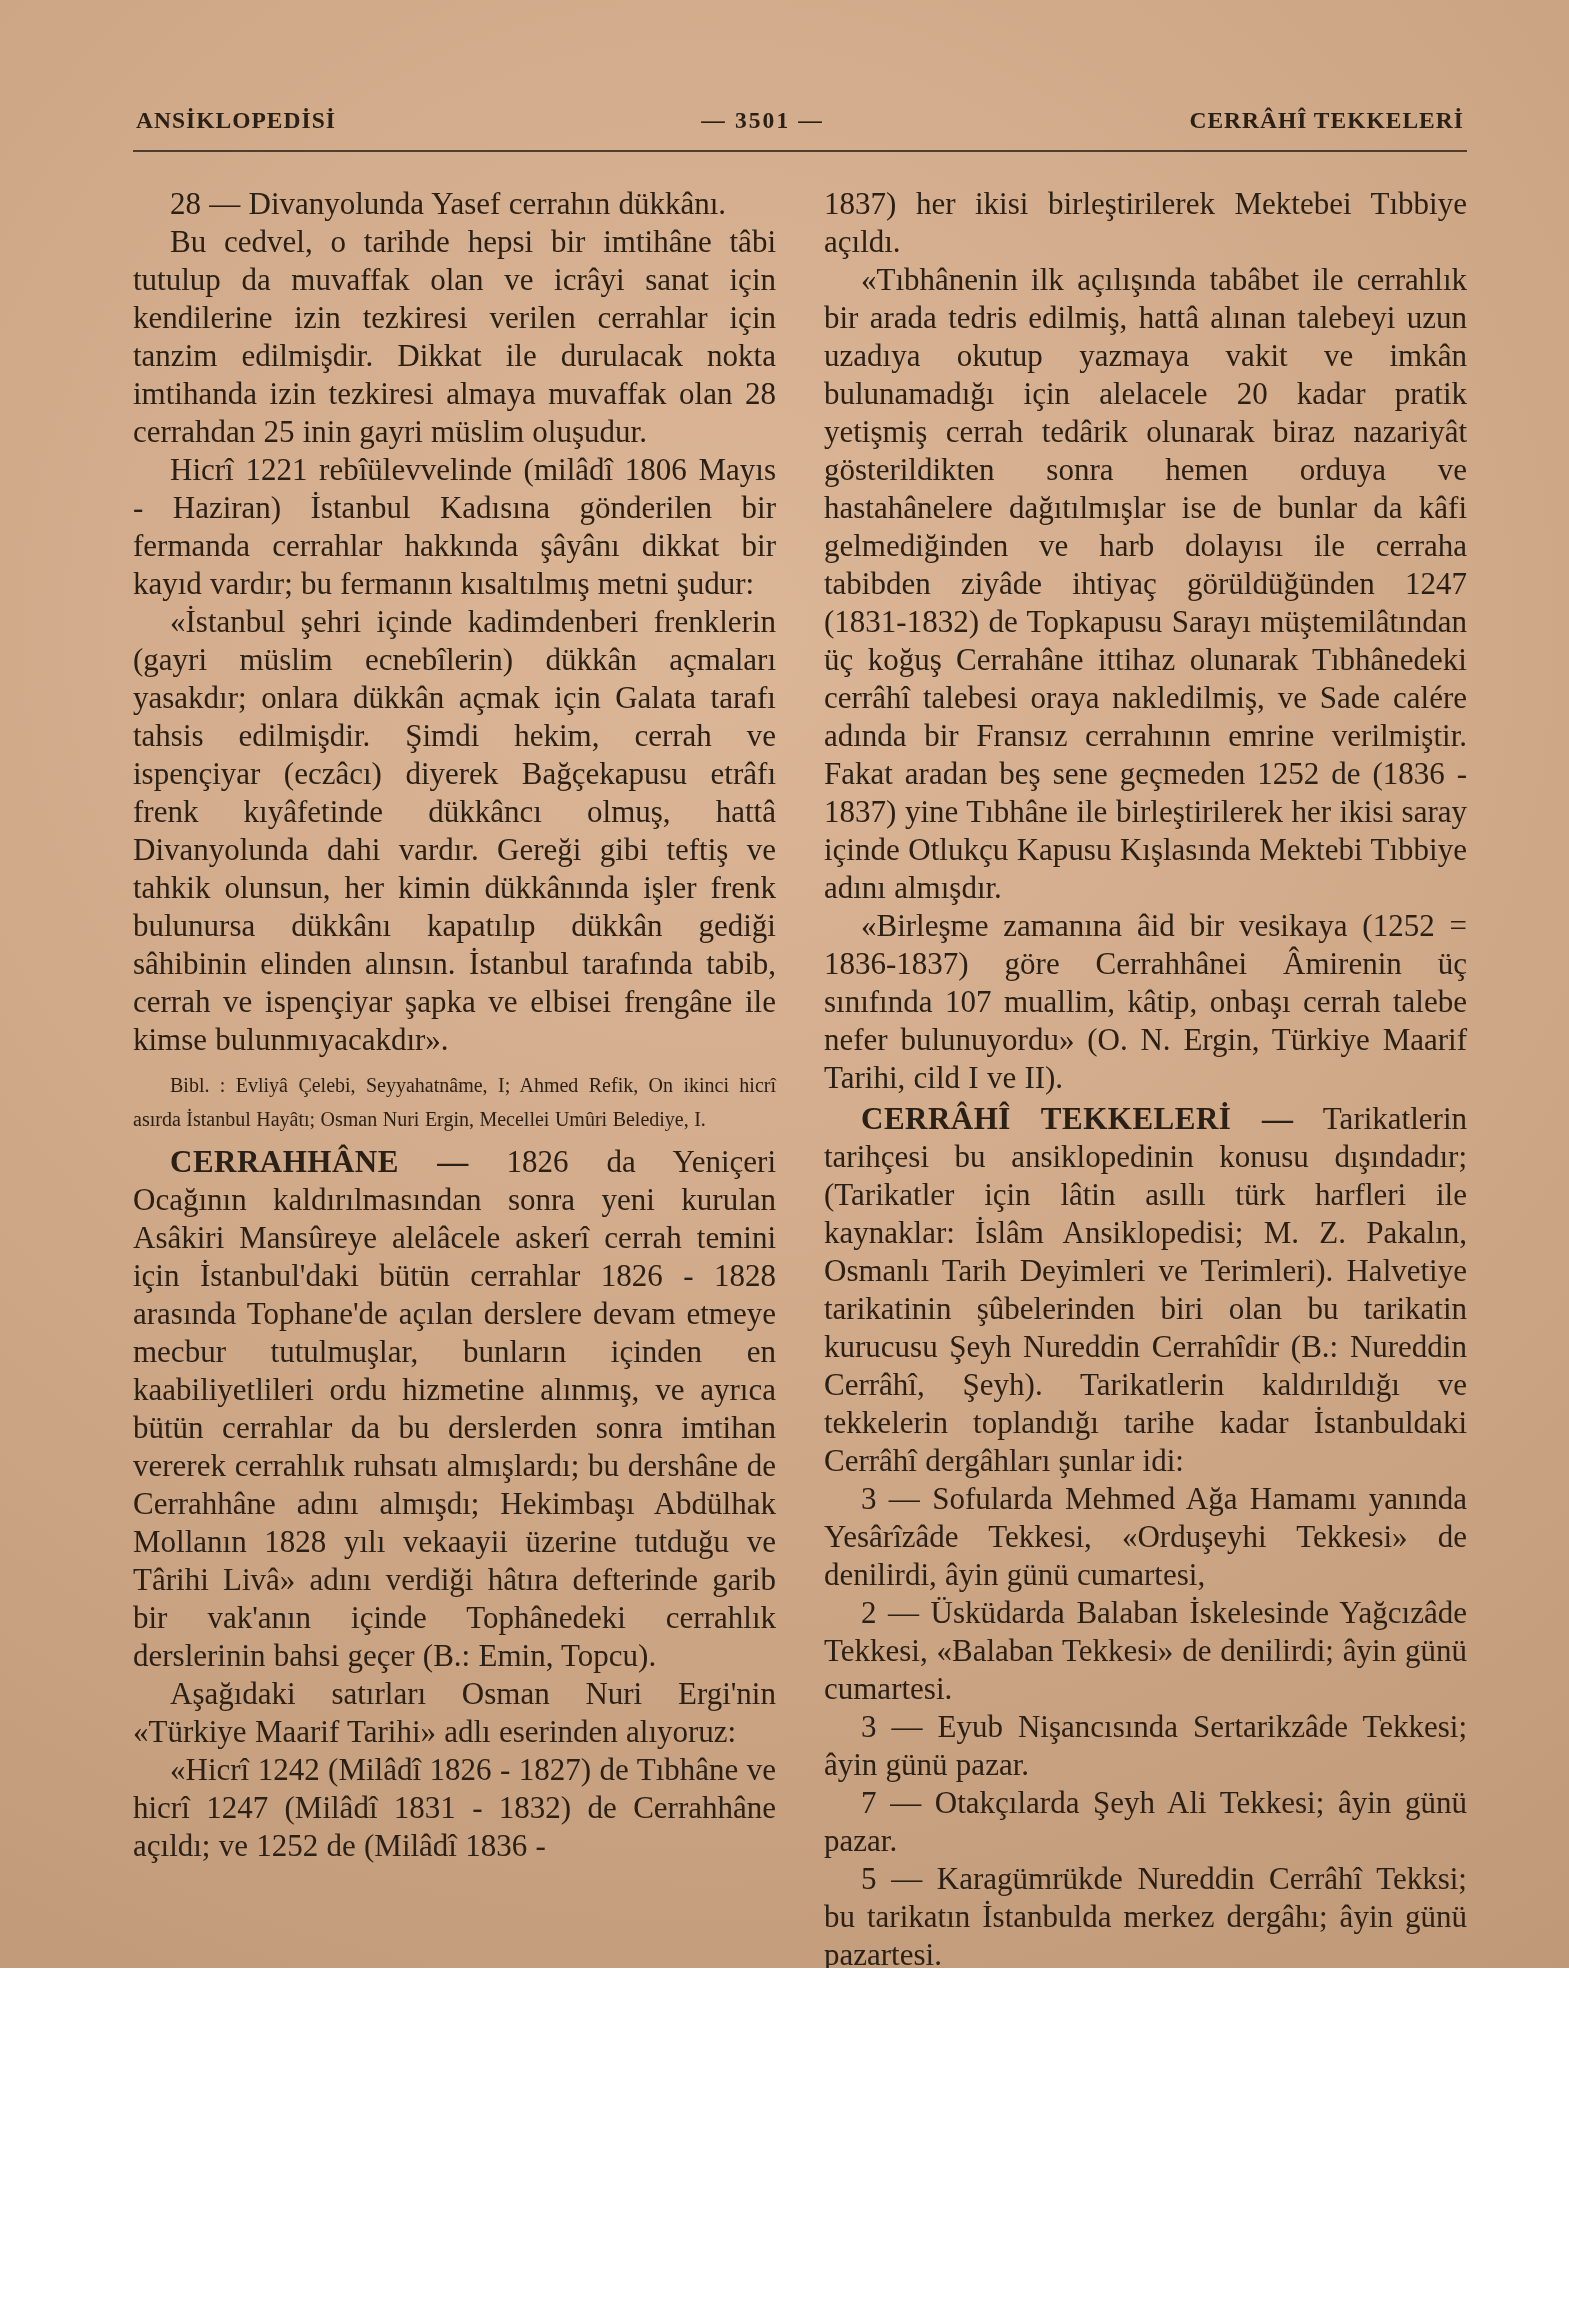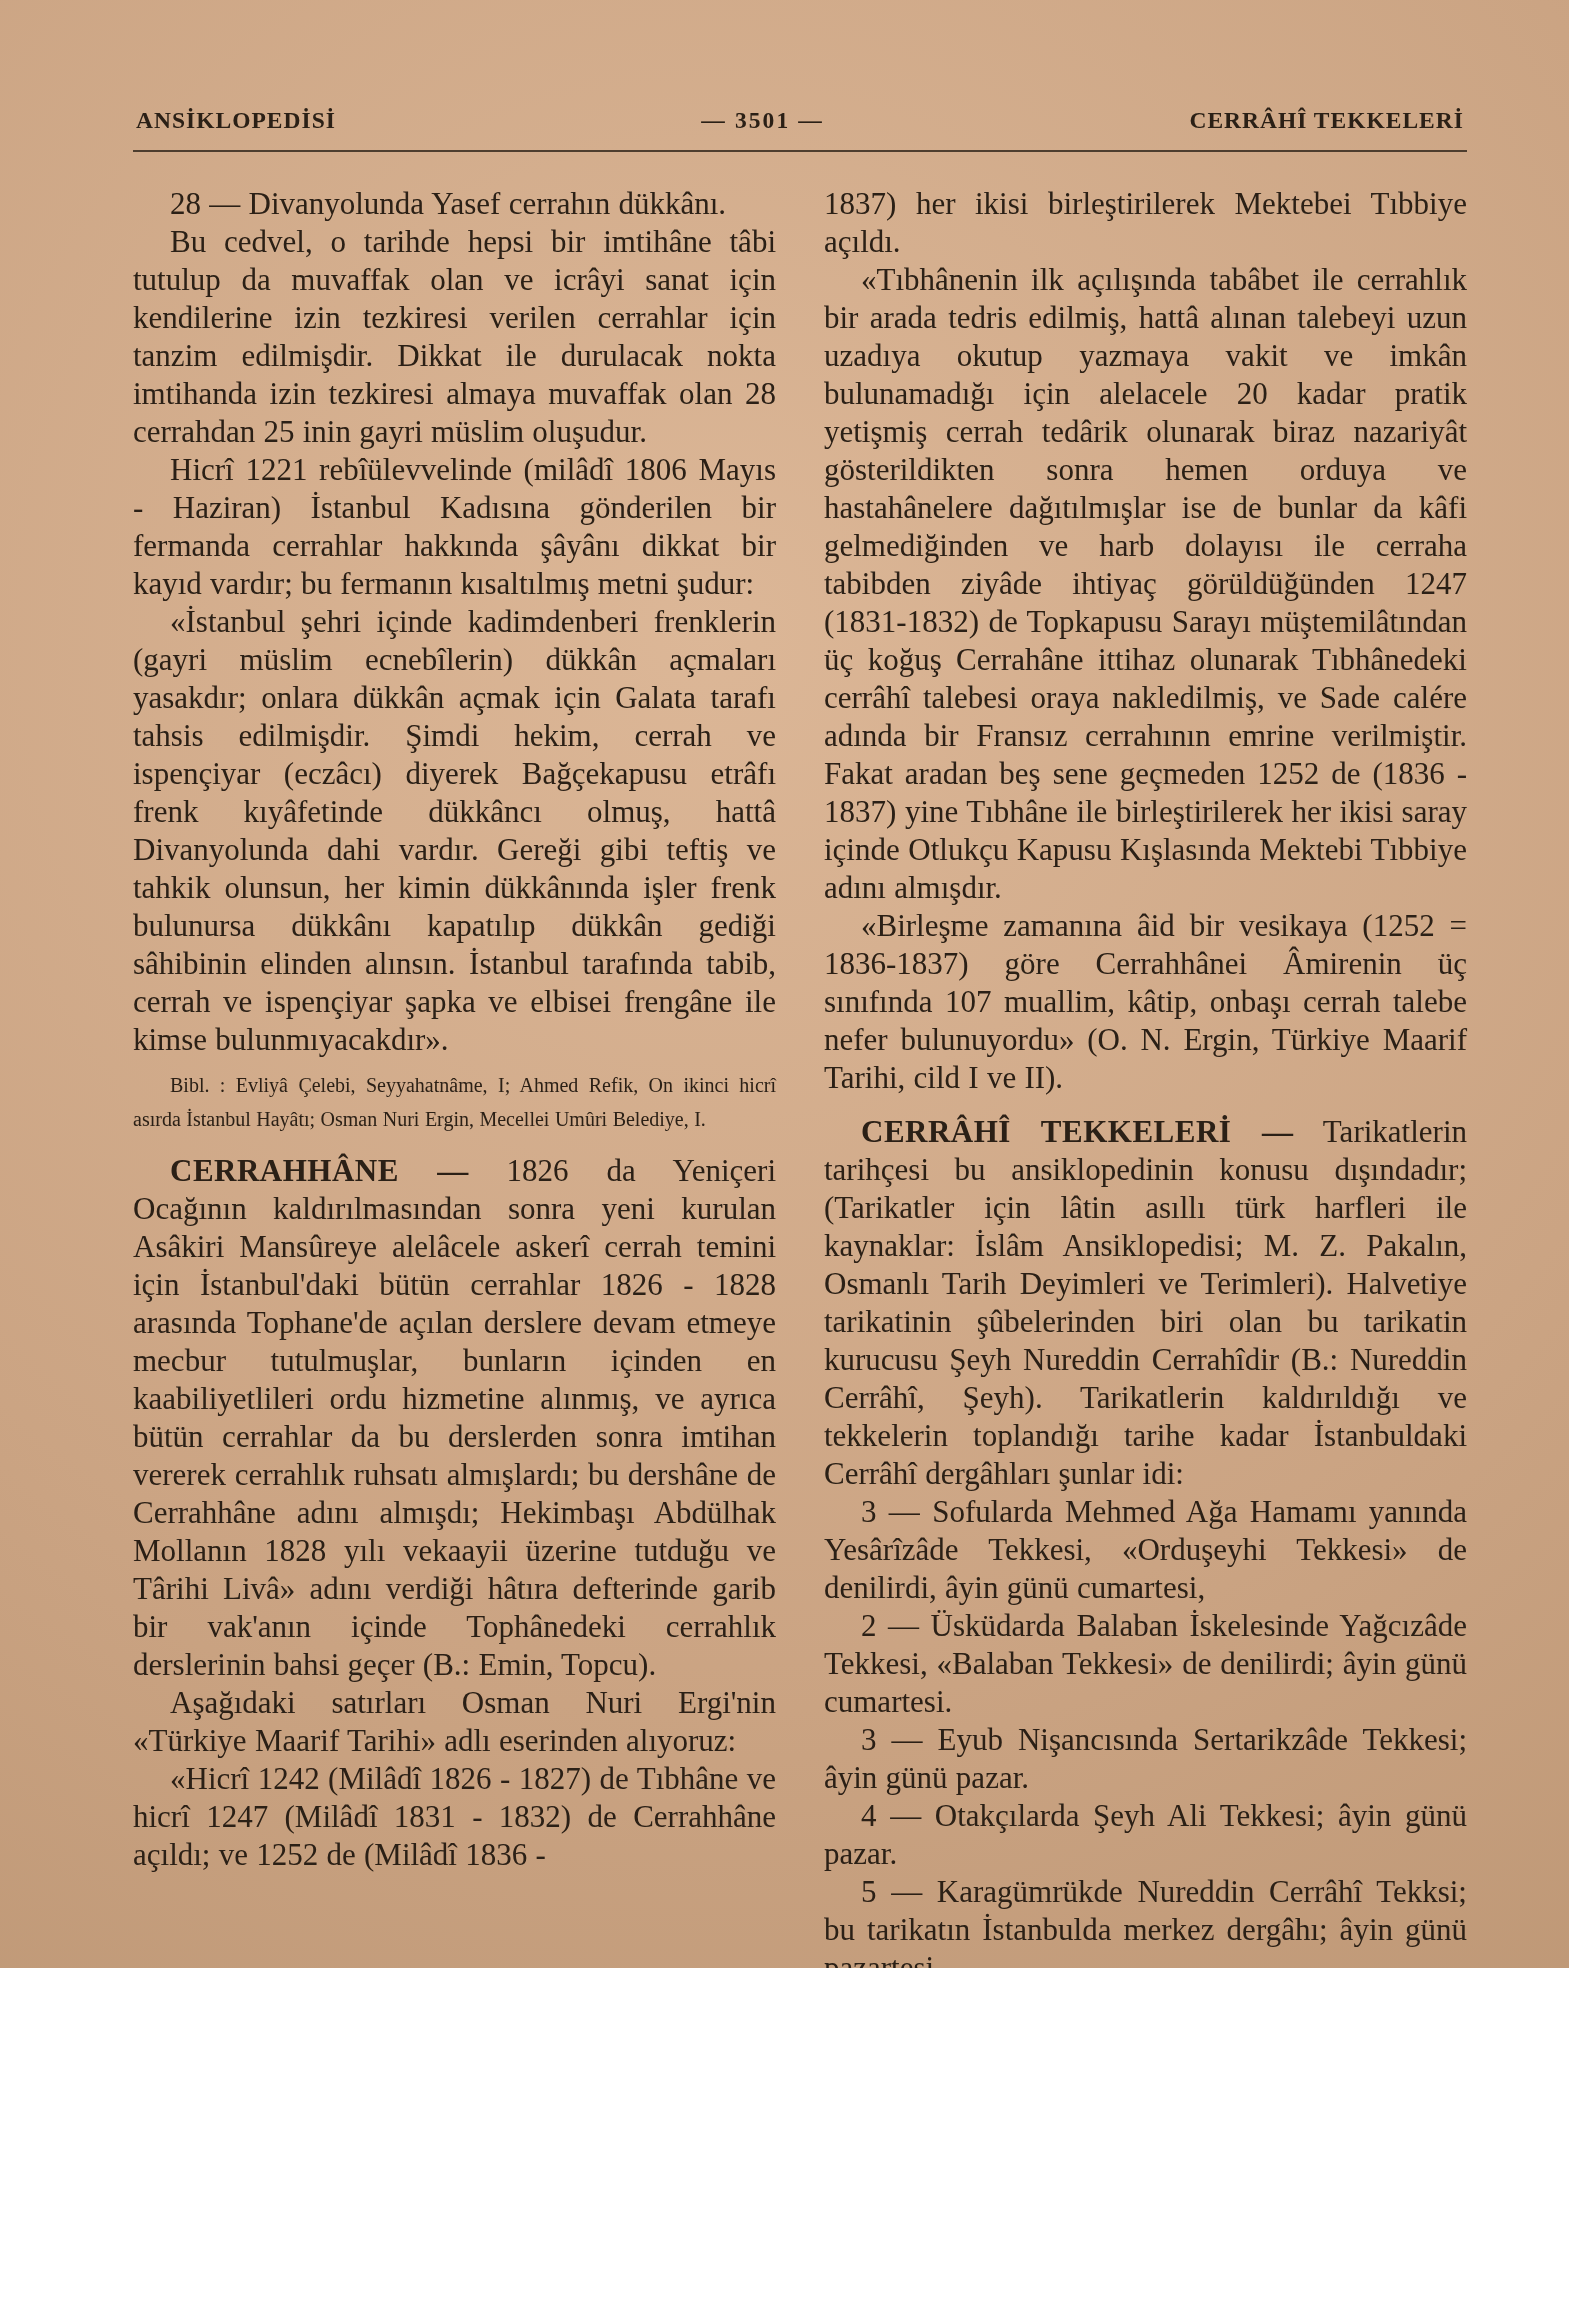--- a/index.html
+++ b/index.html
@@ -50,21 +50,21 @@
     text-indent: 37px;
     word-spacing: 0.5px;
   }
   .no-indent { text-indent: 0; }
   .bibl {
     font-size: 20px;
     line-height: 34px;
     margin-top: 8.4px;
     margin-bottom: 7.3px;
   }
-  .entry { margin-top: 16px; }
+  .entry { margin-top: 3px; }
   .lead { font-weight: bold; letter-spacing: 0.5px; }
 </style>
 </head>
 <body>
 
 <div class="page">
 
   <div class="running-head">
     <span class="left">ANSİKLOPEDİSİ</span>
     <span class="center">— 3501 —</span>
@@ -87,21 +87,21 @@
     </div>
 
     <div class="col">
       <p class="para no-indent">1837) her ikisi birleştirilerek Mektebei Tıbbiye açıldı.</p>
       <p class="para">«Tıbhânenin ilk açılışında tabâbet ile cerrahlık bir arada tedris edilmiş, hattâ alınan talebeyi uzun uzadıya okutup yazmaya vakit ve imkân bulunamadığı için alelacele 20 kadar pratik yetişmiş cerrah tedârik olunarak biraz nazariyât gösterildikten sonra hemen orduya ve hastahânelere dağıtılmışlar ise de bunlar da kâfi gelmediğinden ve harb dolayısı ile cerraha tabibden ziyâde ihtiyaç görüldüğünden 1247 (1831-1832) de Topkapusu Sarayı müştemilâtından üç koğuş Cerrahâne ittihaz olunarak Tıbhânedeki cerrâhî talebesi oraya nakledilmiş, ve Sade calére adında bir Fransız cerrahının emrine verilmiştir. Fakat aradan beş sene geçmeden 1252 de (1836 - 1837) yine Tıbhâne ile birleştirilerek her ikisi saray içinde Otlukçu Kapusu Kışlasında Mektebi Tıbbiye adını almışdır.</p>
       <p class="para">«Birleşme zamanına âid bir vesikaya (1252 = 1836-1837) göre Cerrahhânei Âmirenin üç sınıfında 107 muallim, kâtip, onbaşı cerrah talebe nefer bulunuyordu» (O. N. Ergin, Türkiye Maarif Tarihi, cild I ve II).</p>
       <p class="para entry"><b class="lead">CERRÂHÎ TEKKELERİ —</b><span> Tarikatlerin tarihçesi bu ansiklopedinin konusu dışındadır; (Tarikatler için lâtin asıllı türk harfleri ile kaynaklar: İslâm Ansiklopedisi; M. Z. Pakalın, Osmanlı Tarih Deyimleri ve Terimleri). Halvetiye tarikatinin şûbelerinden biri olan bu tarikatin kurucusu Şeyh Nureddin Cerrahîdir (B.: Nureddin Cerrâhî, Şeyh). Tarikatlerin kaldırıldığı ve tekkelerin toplandığı tarihe kadar İstanbuldaki Cerrâhî dergâhları şunlar idi:</span></p>
       <p class="para">3 — Sofularda Mehmed Ağa Hamamı yanında Yesârîzâde Tekkesi, «Orduşeyhi Tekkesi» de denilirdi, âyin günü cumartesi,</p>
       <p class="para">2 — Üsküdarda Balaban İskelesinde Yağcızâde Tekkesi, «Balaban Tekkesi» de denilirdi; âyin günü cumartesi.</p>
       <p class="para">3 — Eyub Nişancısında Sertarikzâde Tekkesi; âyin günü pazar.</p>
-      <p class="para">4 — Otakçılarda Şeyh Ali Tekkesi; âyin günü pazar.</p>
+      <p class="para">7 — Otakçılarda Şeyh Ali Tekkesi; âyin günü pazar.</p>
       <p class="para">5 — Karagümrükde Nureddin Cerrâhî Tekksi; bu tarikatın İstanbulda merkez dergâhı; âyin günü pazartesi.</p>
       <p class="para">6 — Fatihde Kumrulu Mescid yanında Sertarikzâde Tekkesi, âyin günü salı.</p>
     </div>
 
   </div>
 
 </div>
 
 
 </body></html>

